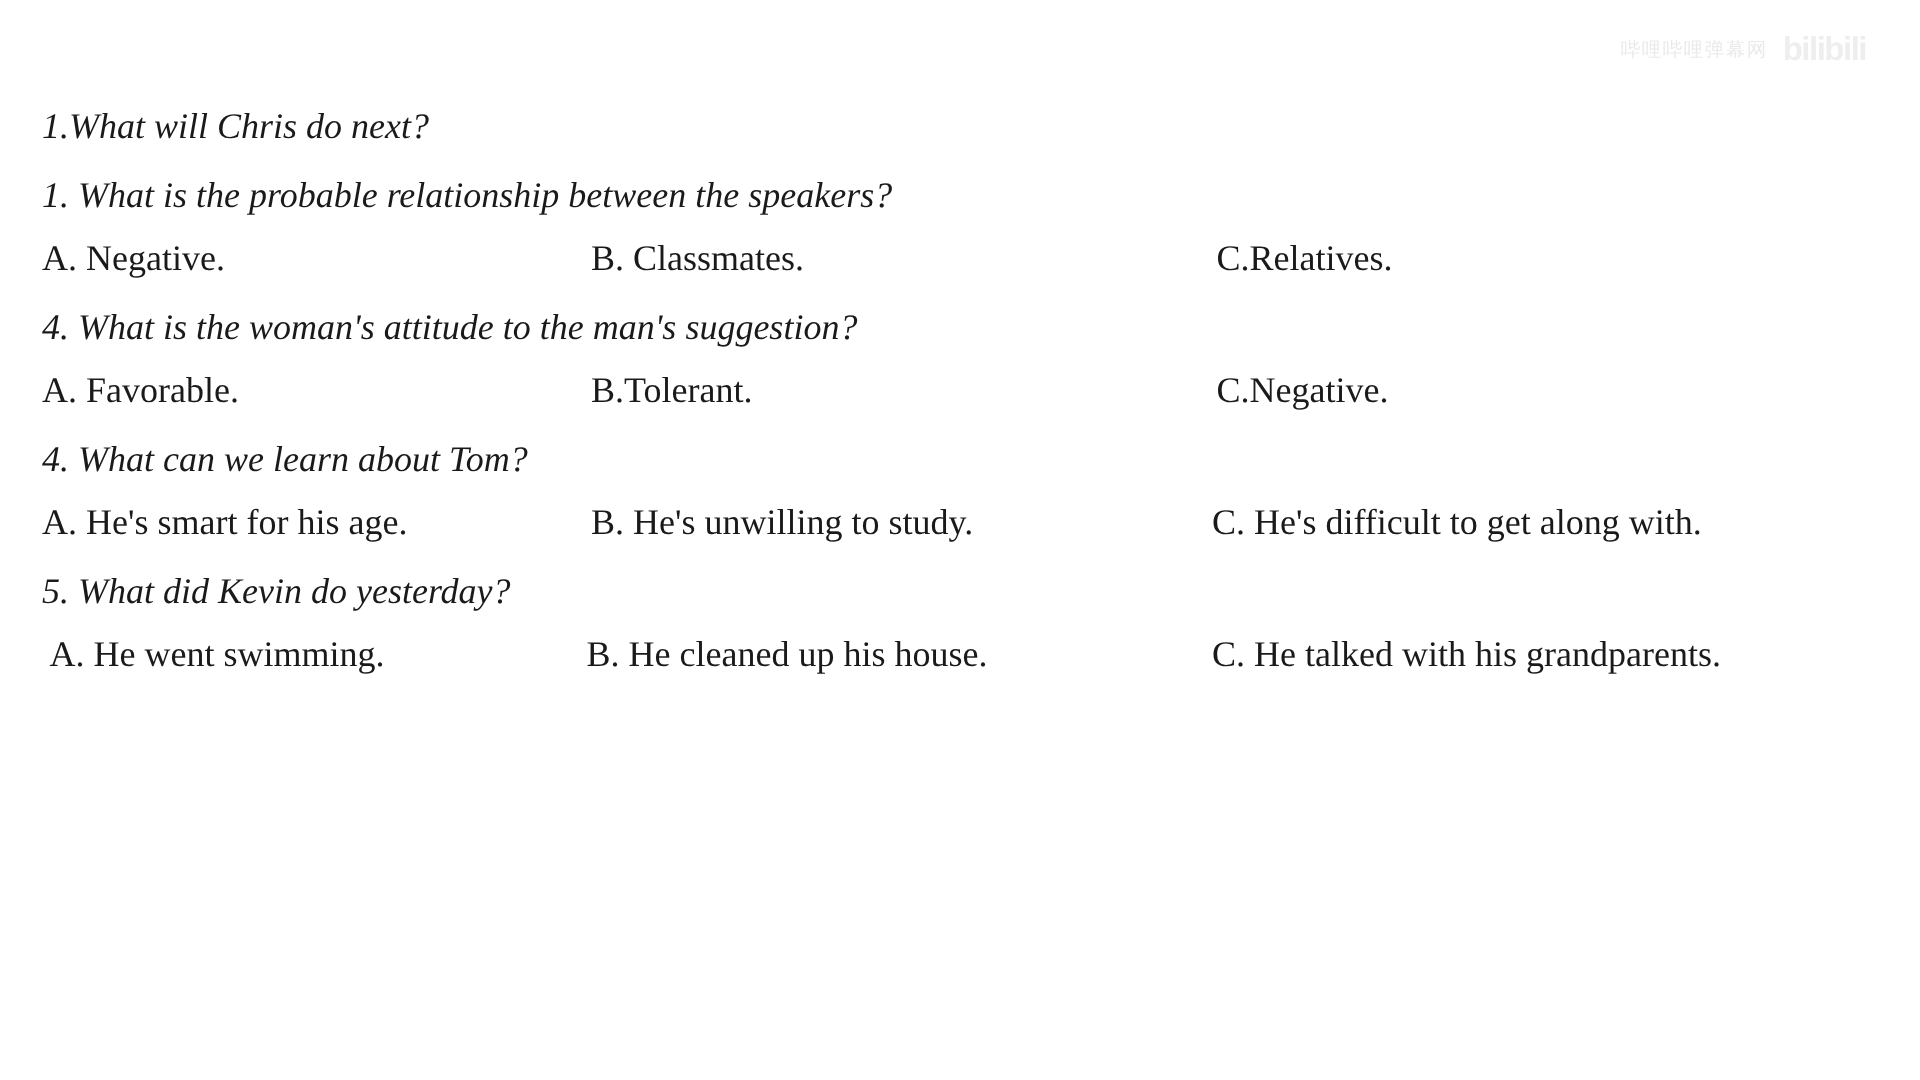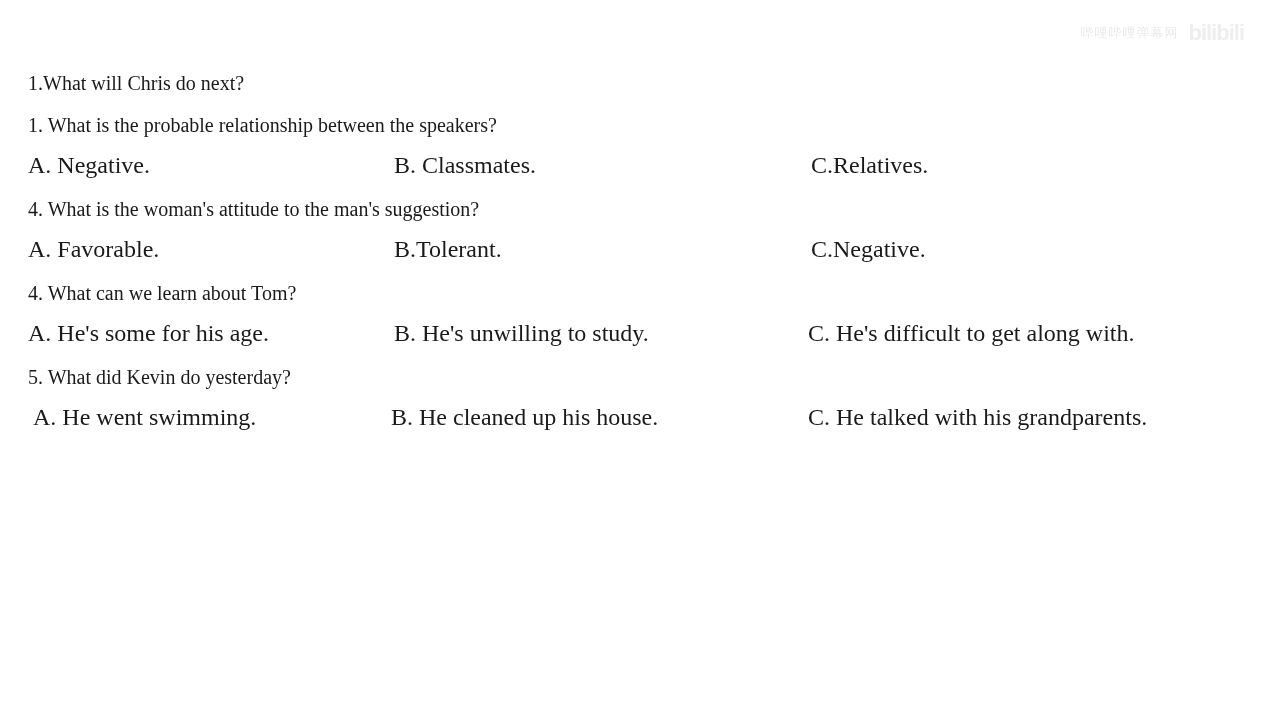--- a/index.html
+++ b/index.html
@@ -46,25 +46,26 @@
     font-weight: bold;
     color: #c8c8c8;
     letter-spacing: -1px;
   }
 
   .q-block {
     margin-bottom: 4px;
   }
 
   .q-stem {
-    font-size: 20px;
+    font-size: 24px;
     line-height: 1.0;
     margin: 0 0 0 0;
     padding: 9px 0 9px 0;
     white-space: pre;
+    font-style: italic;
   }
 
   .q-options {
     display: block;
     position: relative;
     padding: 9px 0 9px 0;
     font-size: 24px;
     line-height: 1.0;
     height: 24px;
   }
@@ -119,21 +120,21 @@
     <div class="q-options">
       <span class="opt opt-a">A. Favorable.</span>
       <span class="opt opt-b">B.Tolerant.</span>
       <span class="opt opt-c">C.Negative.</span>
     </div>
   </div>
 
   <div class="q-block q4">
     <div class="q-stem">4. What can we learn about Tom?</div>
     <div class="q-options">
-      <span class="opt opt-a">A. He's some for his age.</span>
+      <span class="opt opt-a">A. He's smart for his age.</span>
       <span class="opt opt-b">B. He's unwilling to study.</span>
       <span class="opt opt-c">C. He's difficult to get along with.</span>
     </div>
   </div>
 
   <div class="q-block q5">
     <div class="q-stem">5. What did Kevin do yesterday?</div>
     <div class="q-options">
       <span class="opt opt-a">A. He went swimming.</span>
       <span class="opt opt-b">B. He cleaned up his house.</span>

